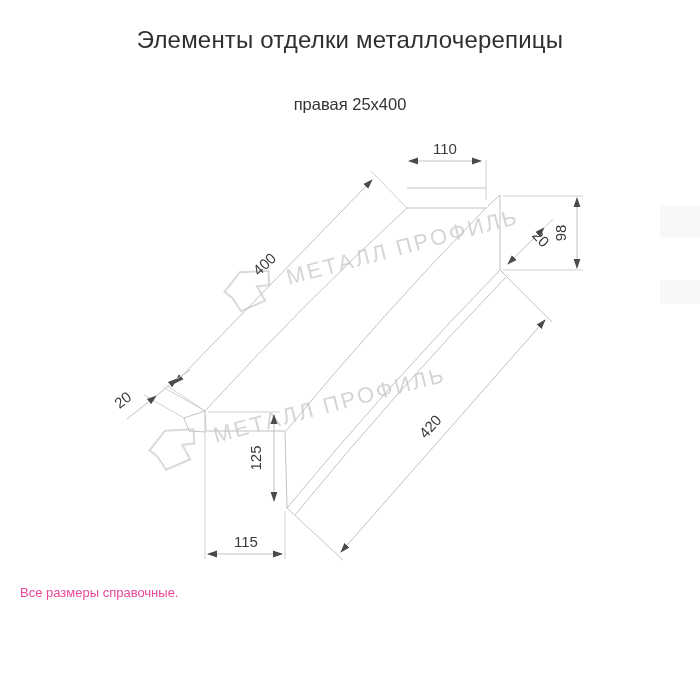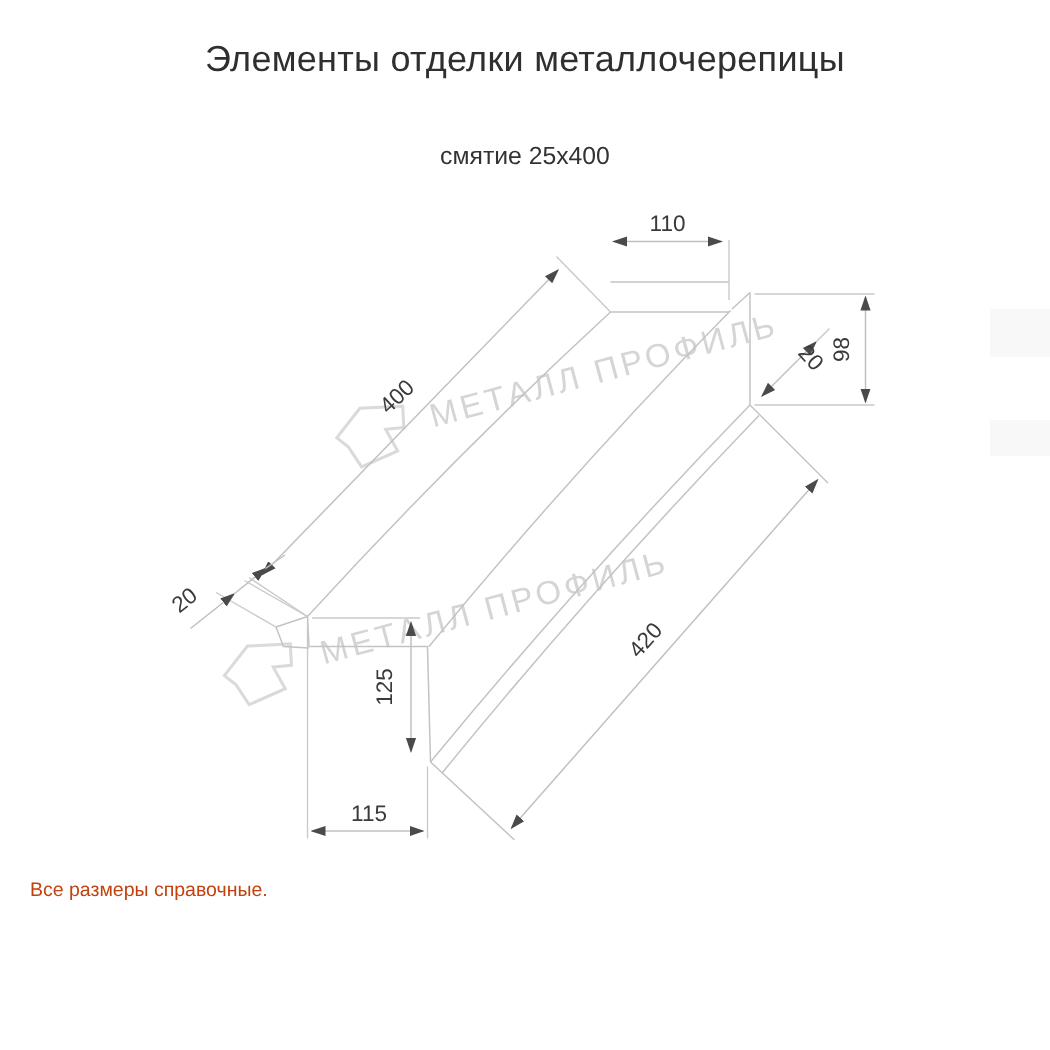--- a/index.html
+++ b/index.html
@@ -2,38 +2,38 @@
 <html><head>
 <meta charset="utf-8">
 <style>
   html,body{margin:0;padding:0;background:#ffffff;}
   #page{position:relative;width:700px;height:620px;background:#ffffff;overflow:hidden;
         font-family:"Liberation Sans", sans-serif;}
   .title{position:absolute;left:0;top:26px;width:700px;text-align:center;
          font-size:24px;color:#2f2f2f;letter-spacing:.2px;}
   .subtitle{position:absolute;left:0;top:94px;width:700px;text-align:center;
             font-size:16.5px;color:#333;line-height:20px;}
-  .footer{position:absolute;left:20px;bottom:18px;font-size:13px;color:#c2410c;line-height:18px;}
+  .footer{position:absolute;left:20px;bottom:18px;font-size:13px;color:#ec4899;line-height:18px;}
   svg text{font-family:"Liberation Sans", sans-serif;fill:#3a3a3a;font-size:15px;}
   svg text.wm{fill:#d5d5d5;font-size:22px;letter-spacing:2.5px;}
   .outline{stroke:#c3c3c3;stroke-width:1;fill:none;}
   .dim{stroke:#c0c0c0;stroke-width:1;fill:none;}
   .ext{stroke:#c9c9c9;stroke-width:0.9;fill:none;}
   .wm-logo{stroke:#dadada;stroke-width:2;fill:none;}
   .artifact{fill:#f8f8f8;}
 </style>
 </head>
 <body>
 
 <div id="page">
 
   <div class="title">Элементы отделки металлочерепицы</div>
 
   <div class="subtitle">
-    <div>смятие 25х400</div>
+    <div>правая 25х400</div>
   </div>
 
   <svg width="700" height="700" viewBox="0 0 700 700" xmlns="http://www.w3.org/2000/svg">
     <defs>
       <marker id="arr" viewBox="0 0 10 10" refX="9" refY="5" markerWidth="10" markerHeight="10" orient="auto-start-reverse">
         <path d="M0,1.6 L10,5 L0,8.4 z" fill="#4a4a4a"></path>
       </marker>
     </defs>
 
     <rect class="artifact" x="660" y="206" width="40" height="32"></rect>

